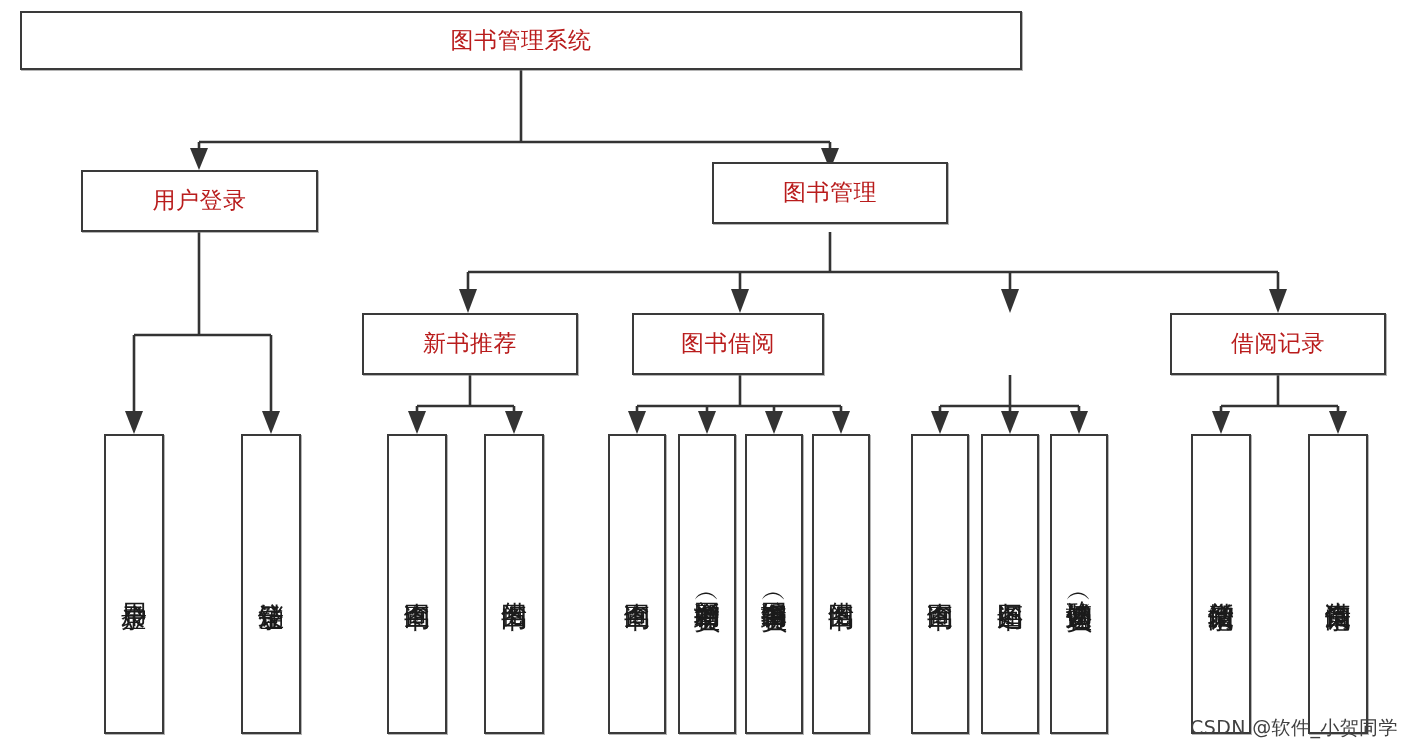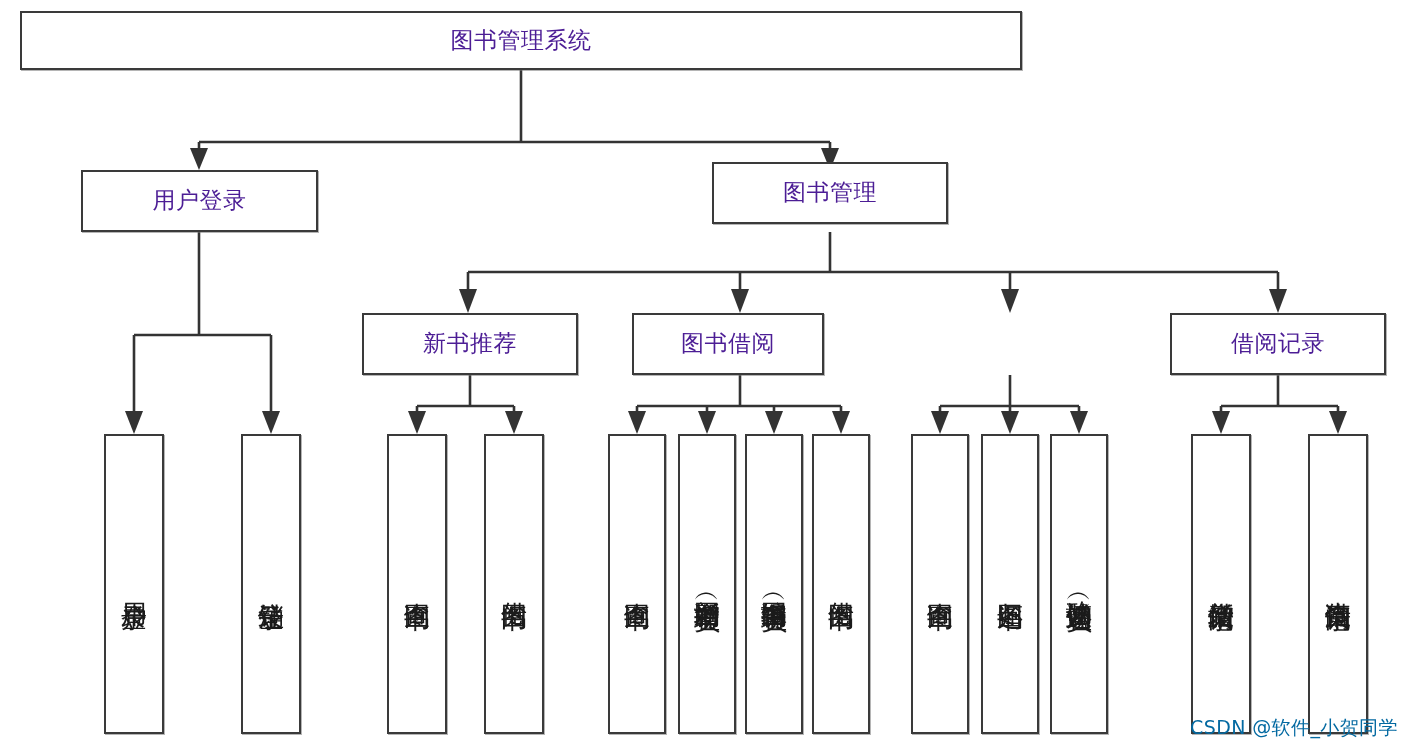--- a/index.html
+++ b/index.html
@@ -26,21 +26,21 @@
     background: #ffffff;
     border: 2px solid #3a3a3a;
     box-shadow: 1px 1px 0 rgba(120,120,120,0.55);
   }
   .node-label-h {
     position: absolute;
     left: 0; top: 0; right: 0; bottom: 0;
     display: flex;
     align-items: center;
     justify-content: center;
-    color: #4c1d95;
+    color: #b91c1c;
     font-size: 23px;
     line-height: 1.1;
     letter-spacing: 0.5px;
     white-space: nowrap;
   }
   .node-label-v {
     position: absolute;
     left: 0; top: 0; right: 0; bottom: 0;
     display: flex;
     align-items: center;
@@ -65,21 +65,21 @@
     stroke-width: 2.6;
     fill: none;
     stroke-linecap: butt;
   }
   .conn-arrow {
     fill: #333333;
     stroke: none;
   }
   .watermark {
     position: absolute;
-    color: #0369a1;
+    color: #404040;
     font-size: 19px;
     white-space: nowrap;
     letter-spacing: 0.4px;
   }
 </style>
 </head>
 <body>
 
 <div id="diagram-root">
 

